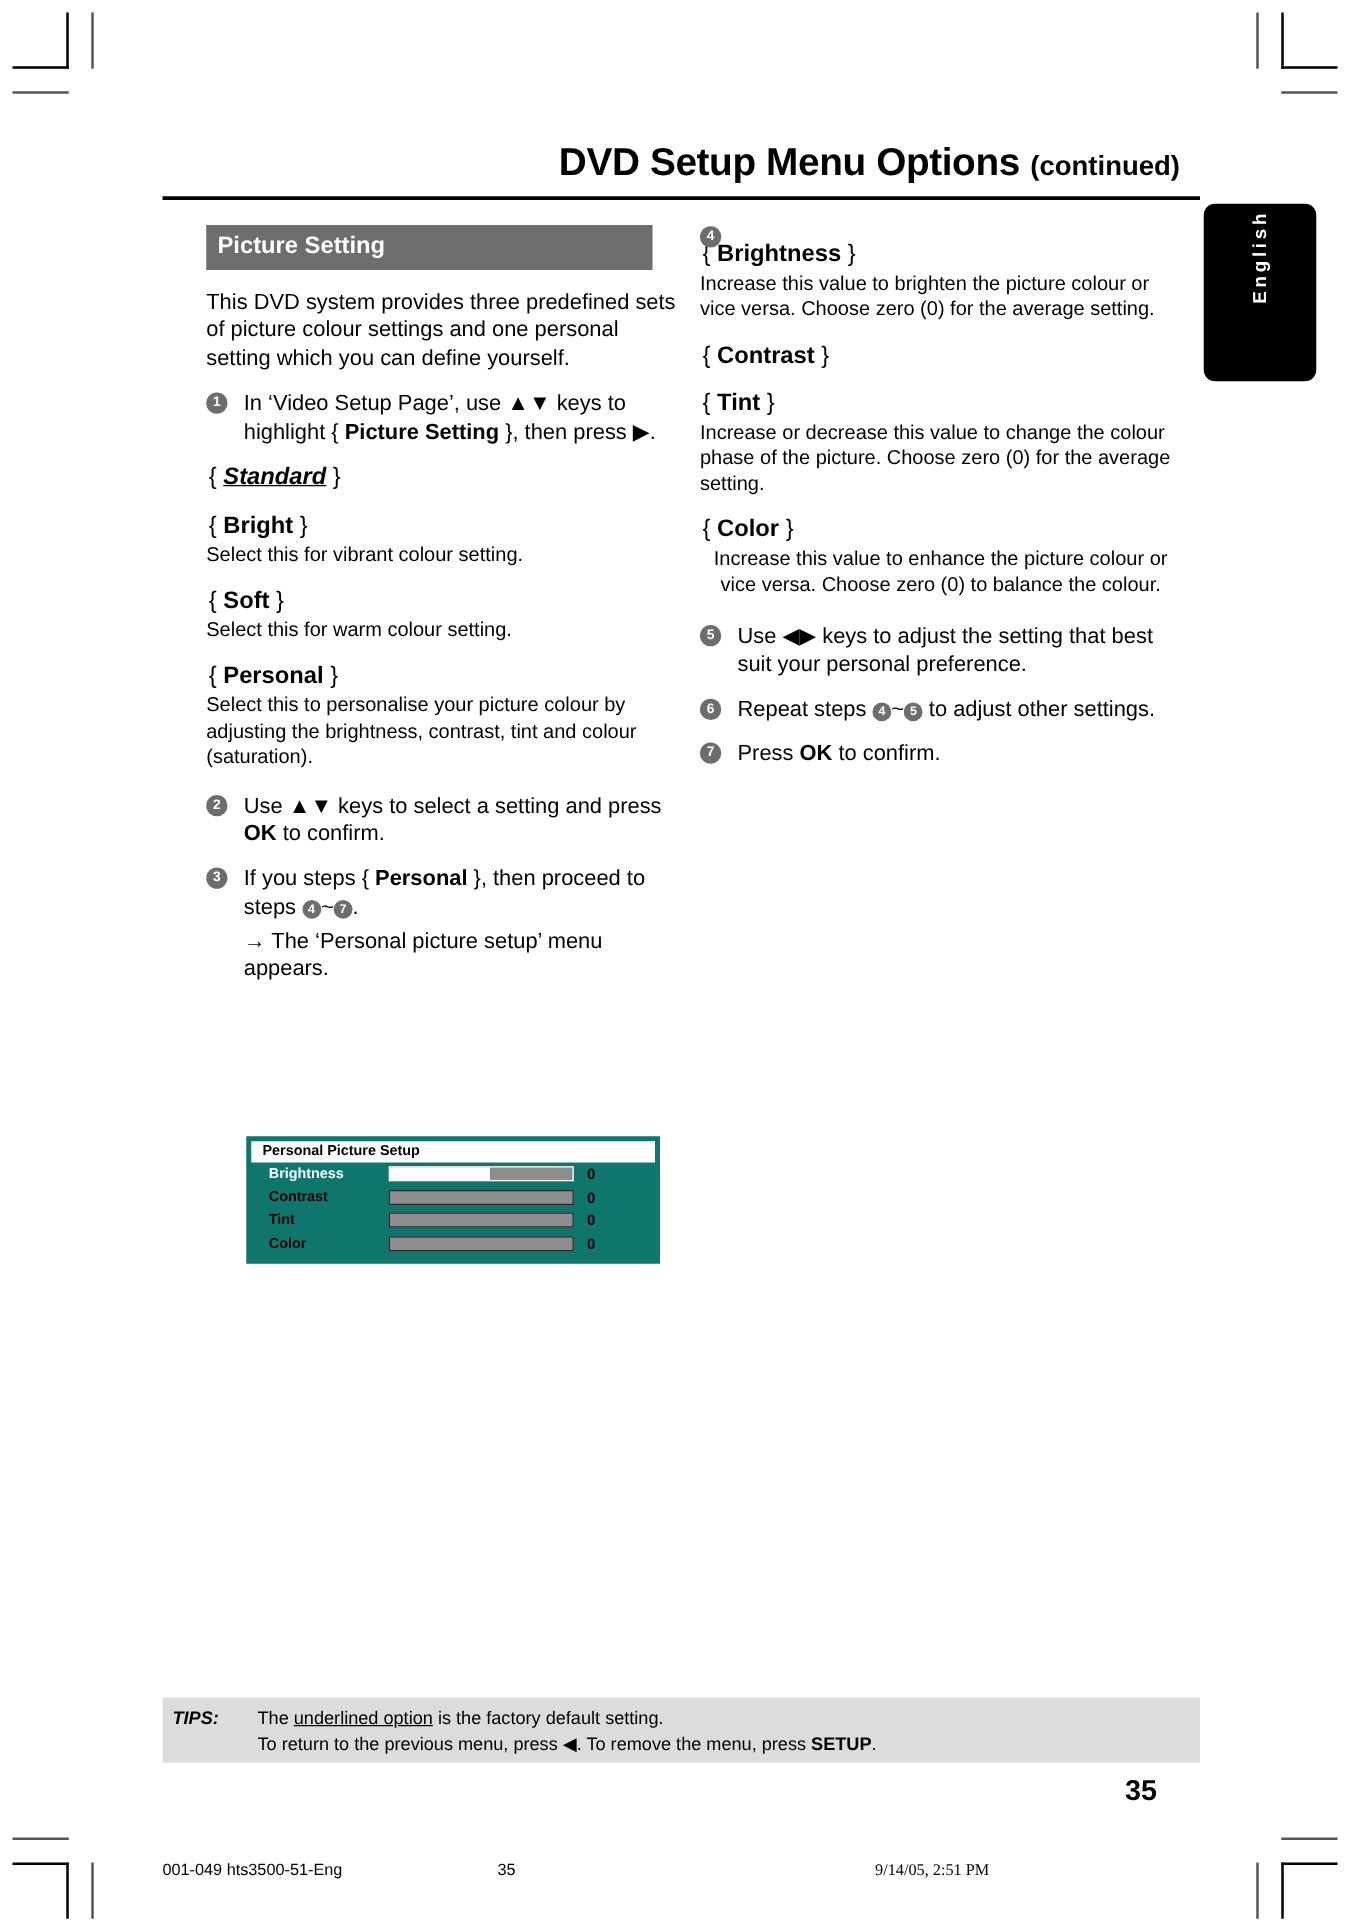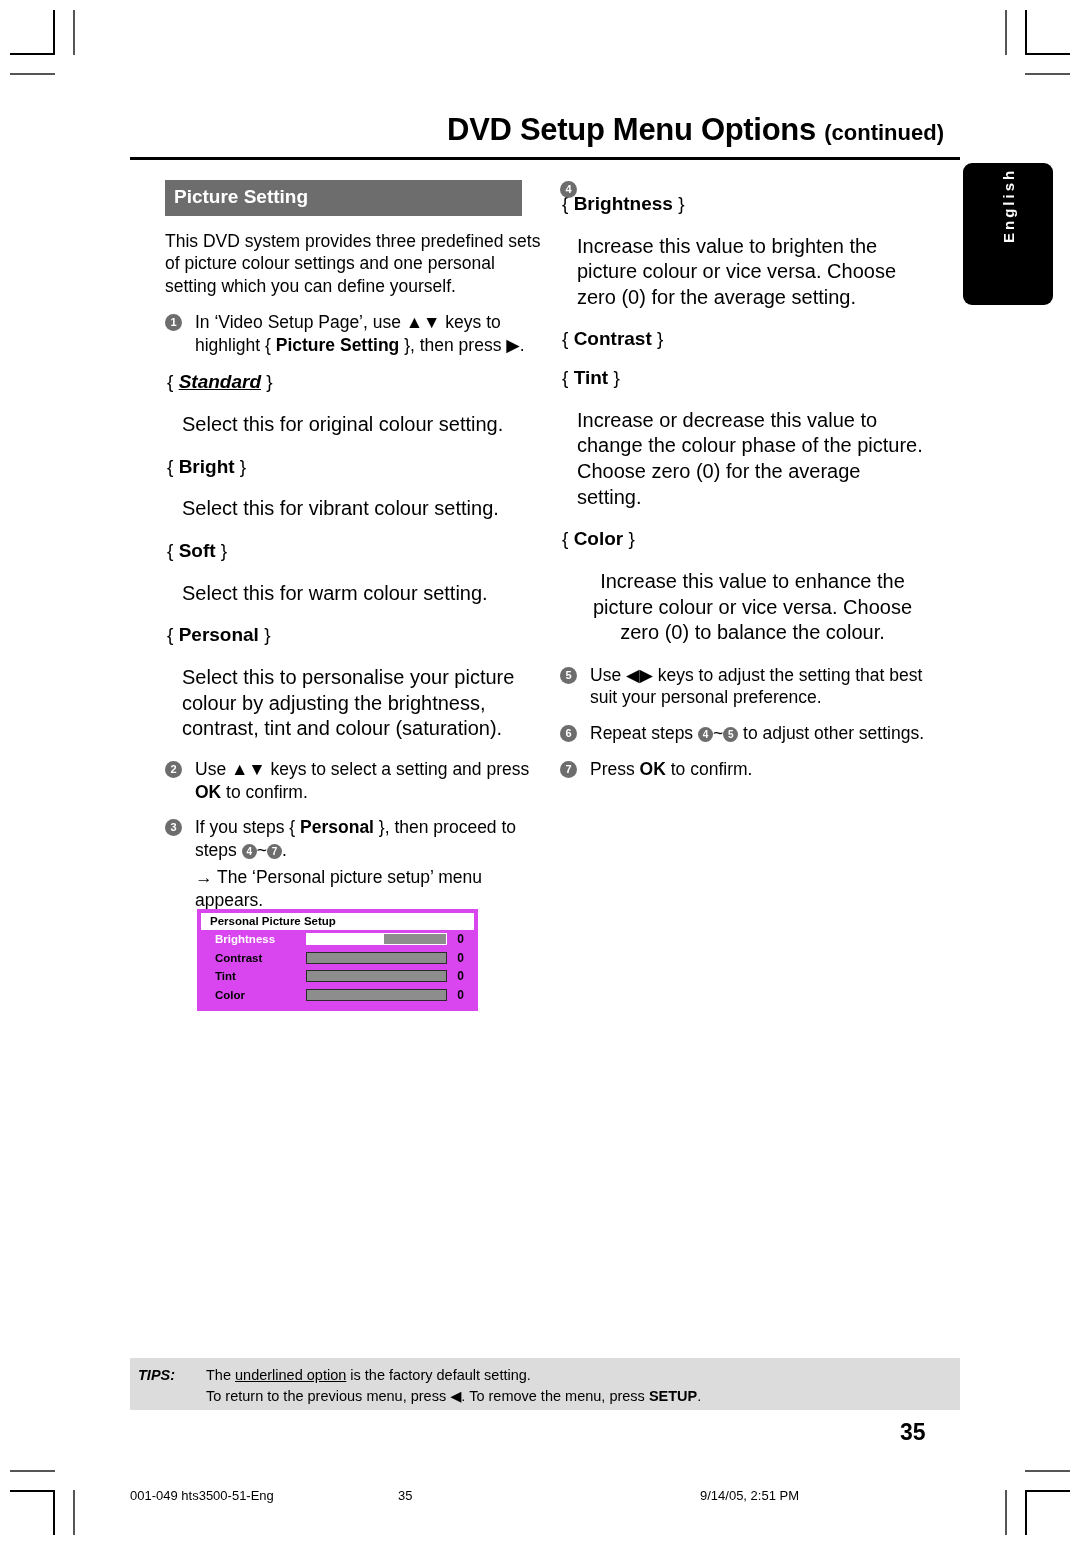--- a/index.html
+++ b/index.html
@@ -131,35 +131,35 @@
     vertical-align: 1px;
   }
 
   .opt-head {
     font-size: 19px;
     margin: 14px 0 1px 2px;
   }
   .opt-head .nm { font-weight: bold; }
   .opt-head .nm.underline { text-decoration: underline; font-style: italic; }
   .opt-desc {
-    font-size: 20px;
+    font-size: 16px;
     line-height: 1.28;
-    margin: 17px;
+    margin: 0;
   }
   b { font-weight: bold; }
   .arrow-line { margin: 4px 0 0 0; }
 
   
   #osd {
     position: absolute;
     left: 197px;
     top: 909px;
-    width: 281px;
+    width: 331px;
     height: 102px;
-    background: #d946ef;
+    background: #0f766e;
     box-sizing: border-box;
     padding: 4px;
   }
   #osd-title {
     background: #ffffff;
     color: #000000;
     font-size: 11.5px;
     font-weight: bold;
     padding: 2px 0 2px 9px;
     box-sizing: border-box;
@@ -235,21 +235,21 @@
   
   .pf {
     position: absolute;
     top: 1488px;
     font-size: 13px;
     font-family: "Liberation Sans", sans-serif;
     white-space: nowrap;
   }
   #pf-file { left: 130px; }
   #pf-page { left: 398px; }
-  #pf-date { left: 700px; }
+  #pf-date { left: 700px; font-family: Liberation Serif, serif; }
 </style>
 </head>
 <body>
 
 <div class="crop" style="left:53px;top:10px;width:2px;height:45px;"></div>
 <div class="crop" style="left:10px;top:53px;width:45px;height:2px;"></div>
 <div class="crop light" style="left:73px;top:10px;width:2px;height:45px;"></div>
 <div class="crop light" style="left:10px;top:73px;width:45px;height:2px;"></div>
 
 <div class="crop" style="left:1025px;top:10px;width:2px;height:45px;"></div>
@@ -286,21 +286,20 @@
   <div class="step">
     <span class="bullet-num">1</span>
     <span>In ‘Video Setup Page’, use ▲▼ keys to highlight { </span><b>Picture Setting</b><span> }, then press ▶.</span>
   </div>
 
   <div class="opt-head">
     <span>{</span>
     <span class="nm underline">Standard</span>
     <span>}</span>
   </div>
-  <p class="opt-desc">Select this for original colour setting.</p>
 
   <div class="opt-head">
     <span>{</span>
     <span class="nm">Bright</span>
     <span>}</span>
   </div>
   <p class="opt-desc">Select this for vibrant colour setting.</p>
 
   <div class="opt-head">
     <span>{</span>

